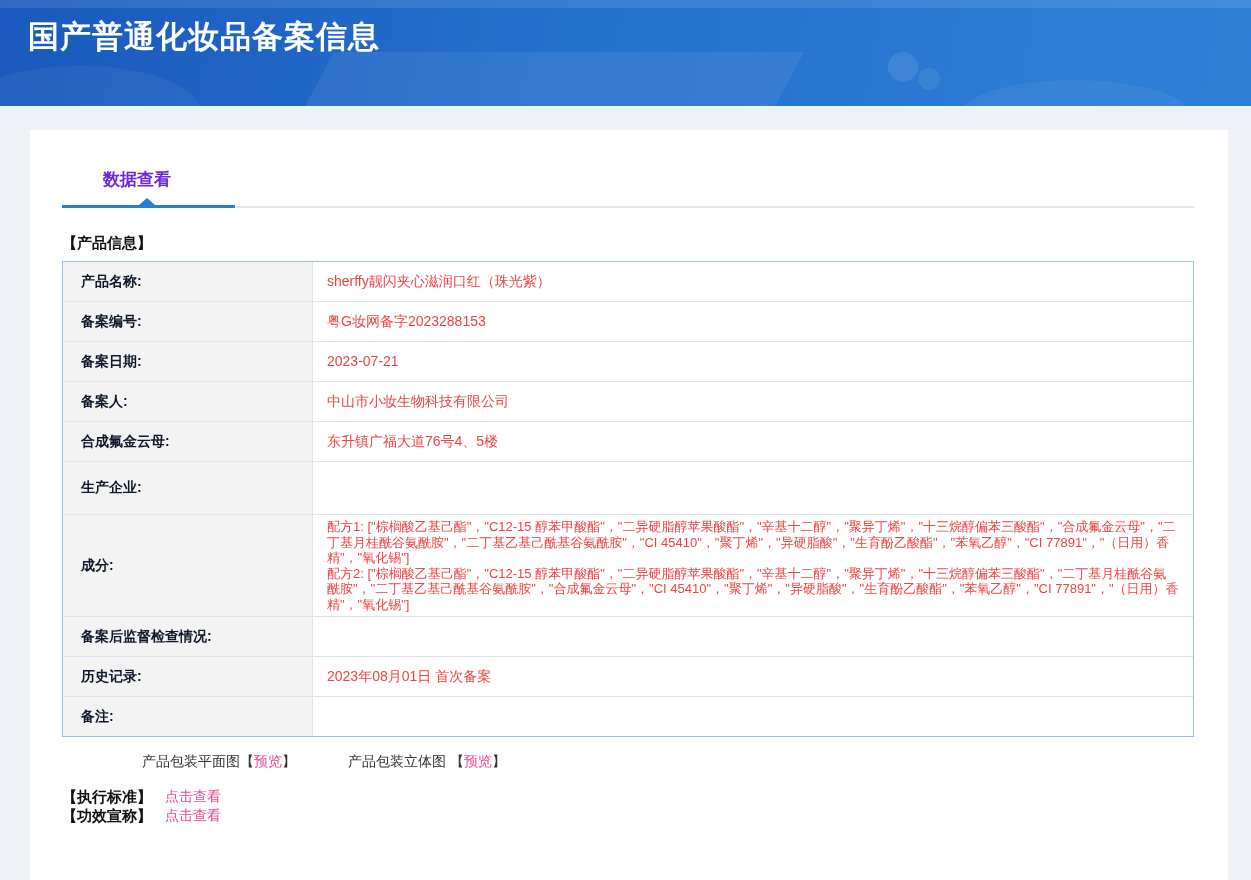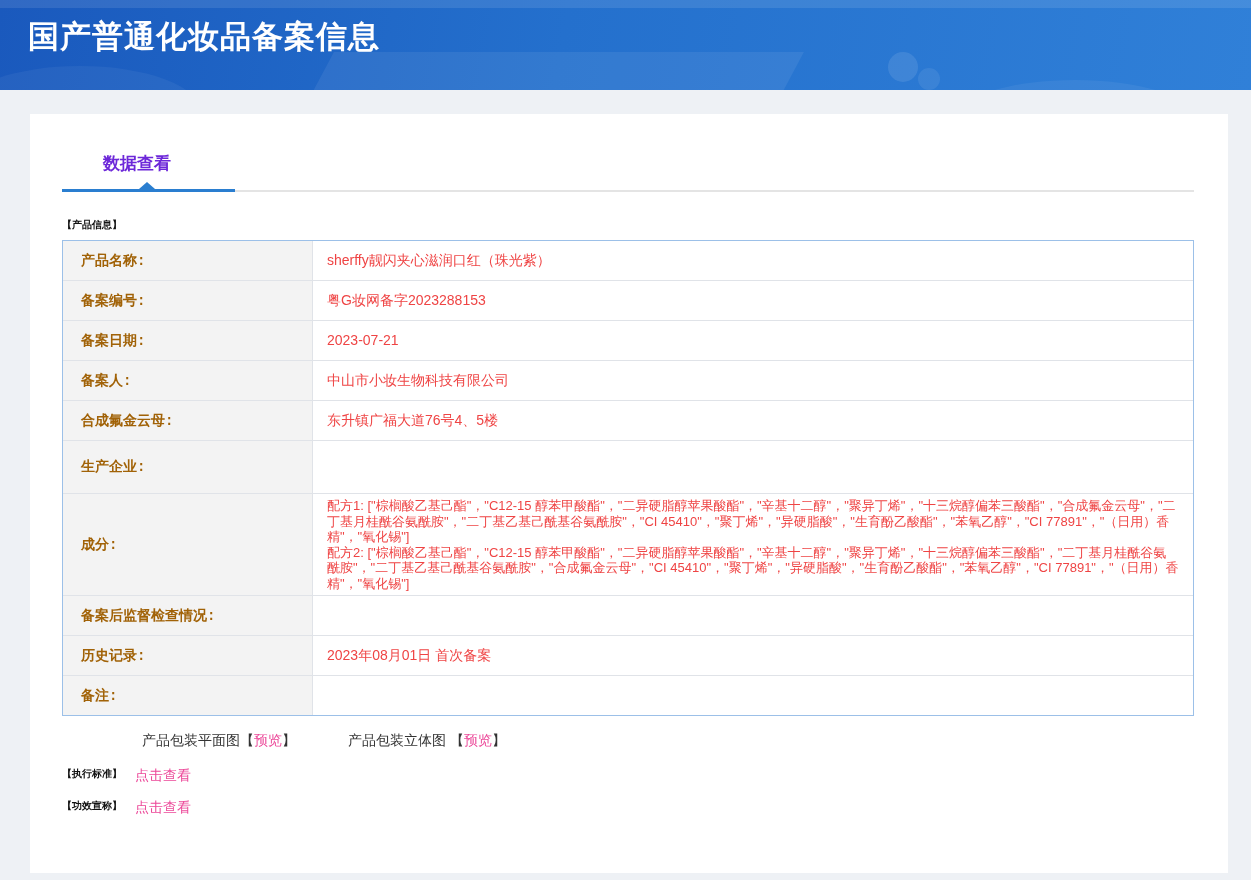--- a/index.html
+++ b/index.html
@@ -4,21 +4,21 @@
 <style>
   * { margin:0; padding:0; box-sizing:border-box; }
   html,body { width:1251px; height:880px; overflow:hidden; }
   body {
     background:#eef1f5;
     font-family:"Liberation Sans","DejaVu Sans",sans-serif;
     color:#333;
   }
   
   .hero {
-    position:relative; height:90px; overflow:hidden;
+    position:relative; height:106px; overflow:hidden;
     background:linear-gradient(100deg,#1a59bd 0%,#2470cd 45%,#3080d8 100%);
   }
   .hero-strip { position:absolute; top:0; left:0; right:0; height:8px; background:rgba(255,255,255,0.10); }
   .hero-trap { position:absolute; left:310px; top:52px; width:470px; height:90px;
     background:rgba(255,255,255,0.07); transform:skewX(-28deg); }
   .hero-dot { position:absolute; border-radius:50%; background:rgba(255,255,255,0.10); }
   .d1 { left:888px; top:52px; width:30px; height:30px; }
   .d2 { left:918px; top:68px; width:22px; height:22px; background:rgba(255,255,255,0.08); }
   .hero-blob { position:absolute; left:960px; top:80px; width:230px; height:70px;
     border-radius:50%; background:rgba(255,255,255,0.06); }
@@ -38,48 +38,48 @@
   .tab-title { font-size:17px; font-weight:bold; color:#6d28d9; cursor:pointer; }
   .tab-line { position:relative; margin-top:17px; height:3px; display:flex; }
   .line-blue { position:relative; width:173px; height:3px; background:#2a7ed0; }
   .tri {
     position:absolute; left:77px; top:-7px; width:0; height:0;
     border-left:8px solid transparent; border-right:8px solid transparent;
     border-bottom:7px solid #2a7ed0;
   }
   .line-gray { flex:1; height:2px; margin-top:1px; background:#e4e4e4; }
   
-  .sec-title { font-size:10px; font-weight:bold; color:#111; }
+  .sec-title { font-size:15px; font-weight:bold; color:#111; }
   .sec-product { margin:26px 0 8px 0; }
   
   .info-table { border:1px solid #9cc0e8; }
   .row { display:flex; border-bottom:1px solid #e0e3e8; }
   .row:last-child { border-bottom:none; }
   .cell { min-height:39px; }
   .label {
     width:250px; min-width:250px; background:#f3f3f3; border-right:1px solid #e0e3e8;
-    font-weight:bold; font-size:14px; color:#a16207;
-    display:flex; align-items:center; padding-left:18px;font-family:Liberation Mono, monospace;
+    font-weight:bold; font-size:14px; color:#0f172a;
+    display:flex; align-items:center; padding-left:18px;
   }
   .value {
     flex:1; font-size:14px; color:#ef4444; line-height:1.4;
     display:flex; align-items:center; padding:4px 14px;
   }
   .r-mfr .cell { min-height:52px; }
   .r-ingr .cell { min-height:94px; }
   .r-ingr .value { font-size:13px; line-height:15.5px; white-space:pre-line; }
   
   .sec-pkg { margin-top:19px; }
   .pkg-line { margin-top:16px; padding-left:80px; font-size:14px; color:#333; }
   .pkg-item.second { margin-left:52px; }
   .bracket { color:#333; }
   .link { color:#ec4899; text-decoration:none; cursor:pointer; }
   .link-row { margin-top:17px; display:flex; align-items:flex-start; }
   .link-row .link { margin-left:13px; font-size:14px; }
-  .link-row + .link-row { margin-top:14px; }
+  .link-row + .link-row { margin-top:0; }
 </style>
 </head>
 <body>
 
 <header class="hero">
   <div class="hero-strip"></div>
   <div class="hero-trap"></div>
   <div class="hero-dot d1"></div>
   <div class="hero-dot d2"></div>
   <div class="hero-blob"></div>

